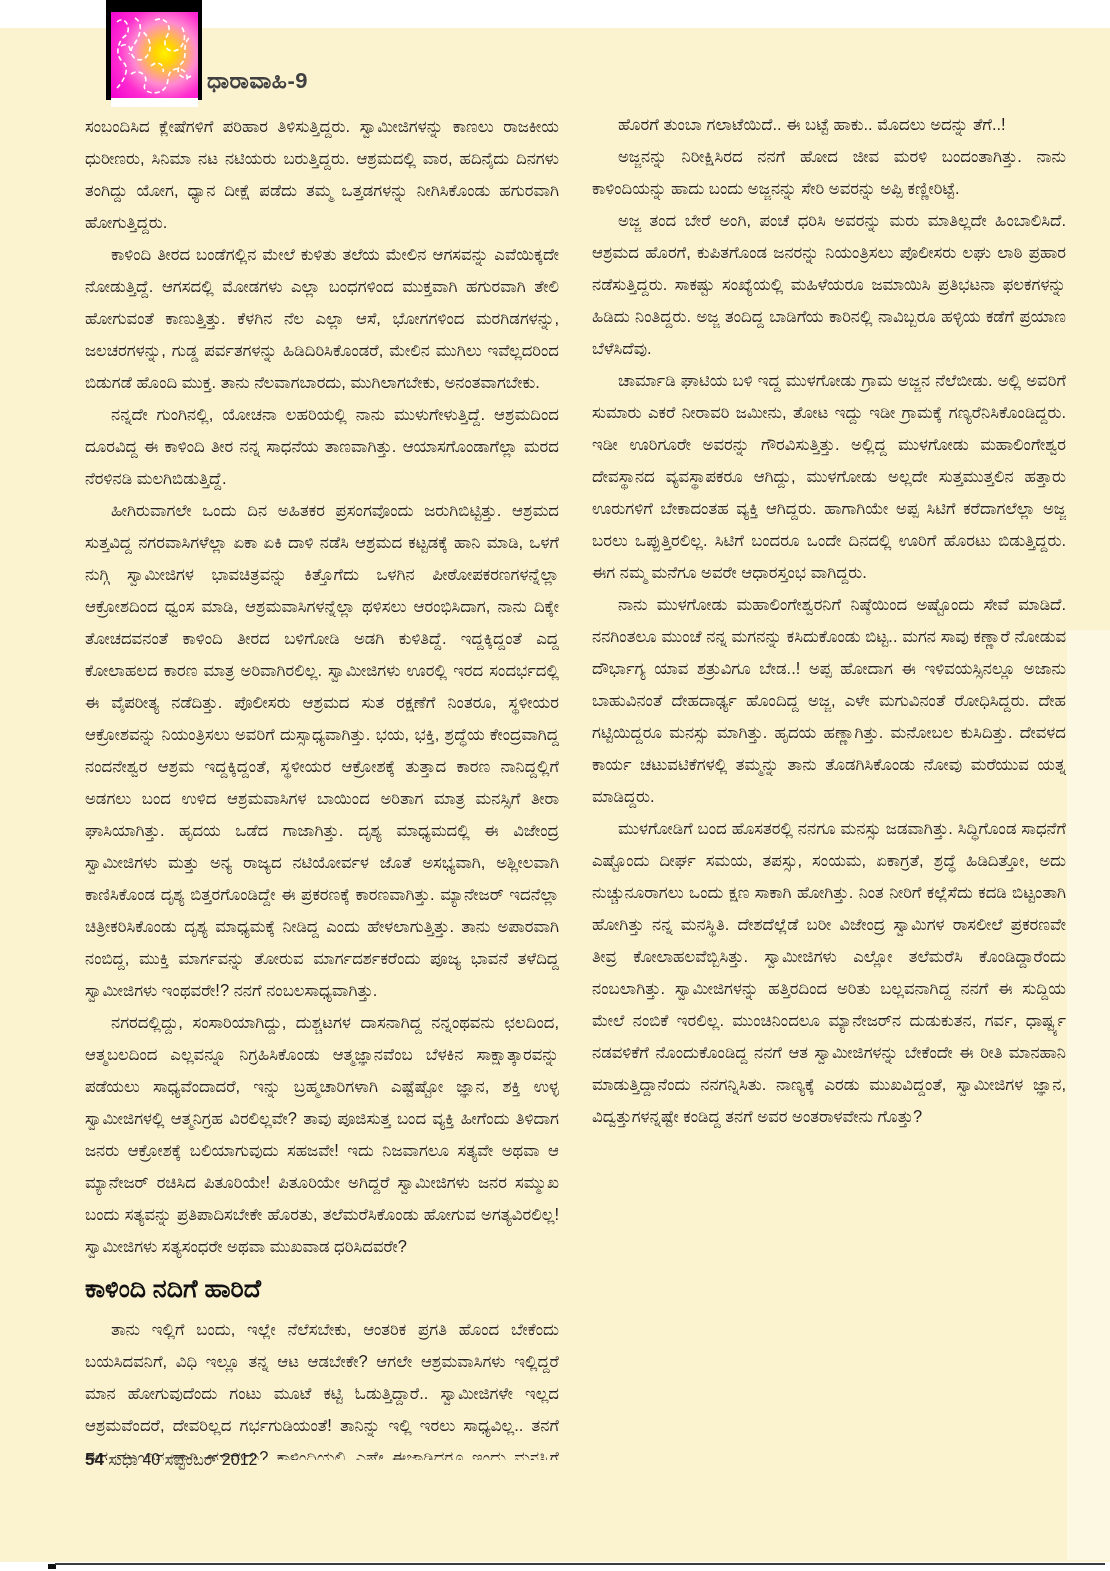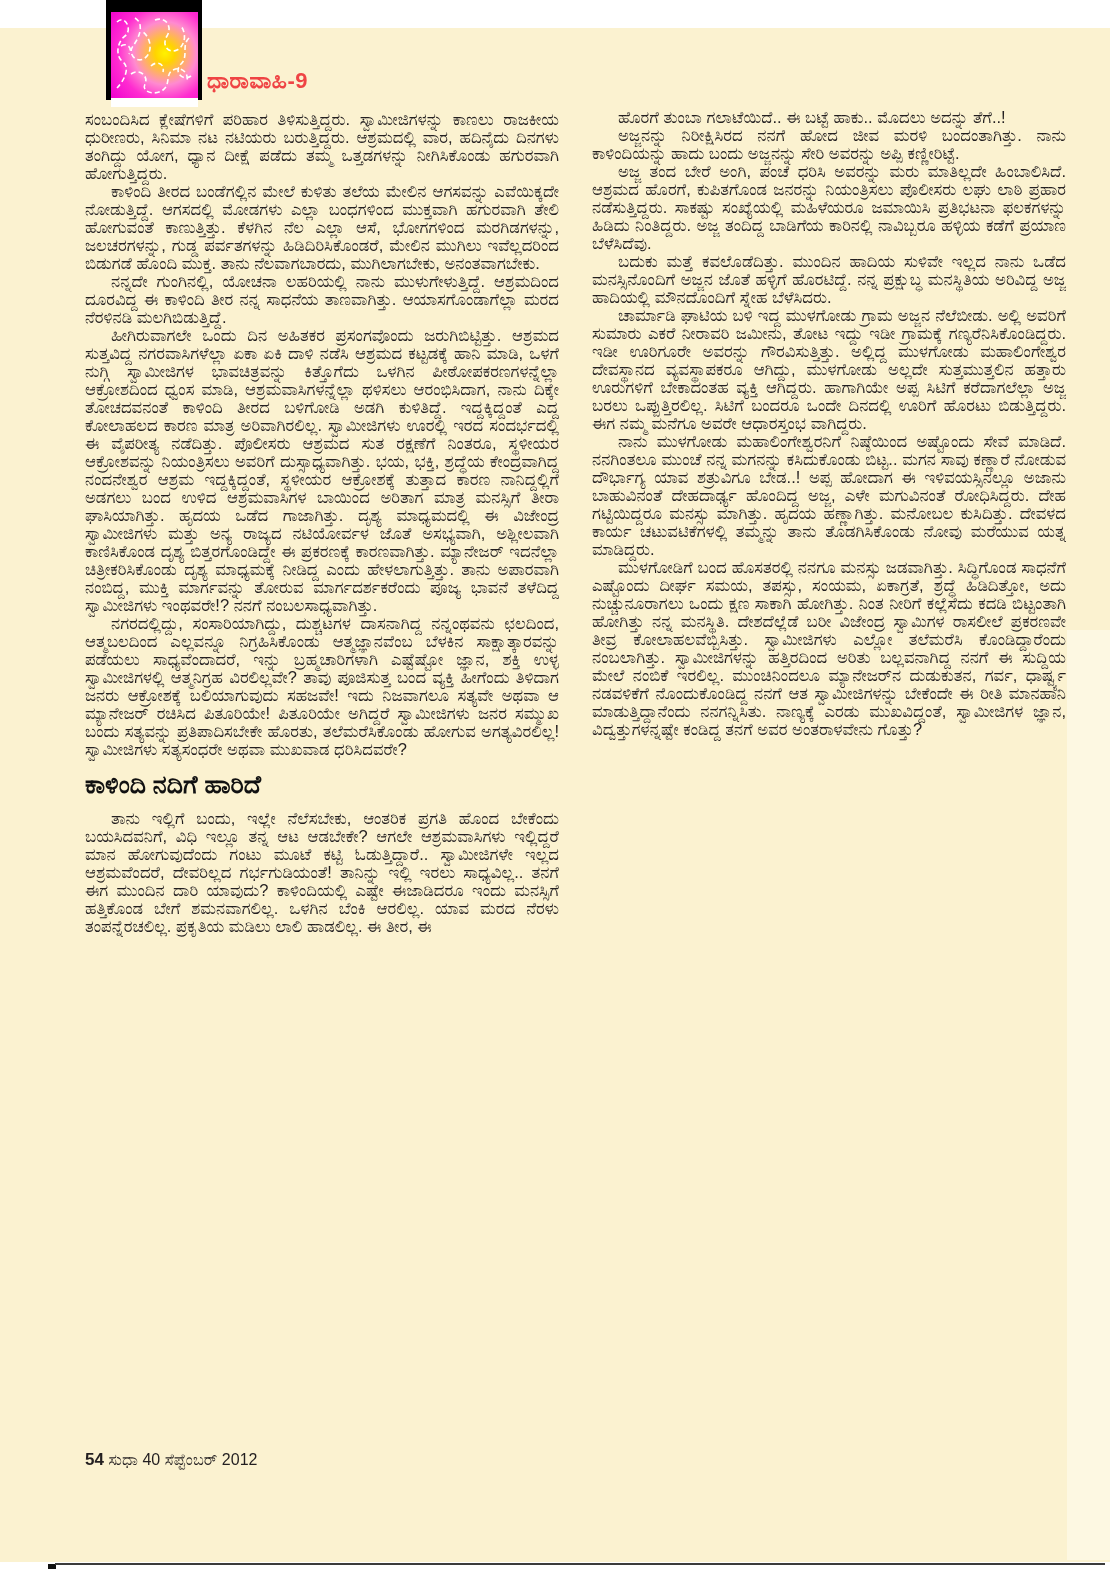--- a/index.html
+++ b/index.html
@@ -12,27 +12,27 @@
   .right-light-strip{position:absolute;left:1067px;top:630px;width:43px;height:930px;background:#fdf8e2;}
   .bottom-rule{position:absolute;left:55px;top:1563px;width:1050px;height:2px;background:#3c3c3c;}
   .bottom-mark{position:absolute;left:48px;top:1564px;width:8px;height:5px;background:#111;}
 
   
   .logo-frame{position:absolute;left:106px;top:0;width:96px;height:100px;background:#000;}
   .logo{position:absolute;left:111px;top:12px;width:87px;height:86px;
     background:radial-gradient(circle at 62% 48%, #fff200 0%, #ffd400 14%, #ff8ad0 45%, #ff2bd0 68%, #ef00cf 100%);}
   .logo svg{position:absolute;left:0;top:0;width:100%;height:100%;}
   .logo-base{position:absolute;left:111px;top:98px;width:87px;height:9px;background:#fff;}
-  .series-title{position:absolute;left:207px;top:68px;font-size:22px;font-weight:bold;color:#ef4444;letter-spacing:.5px;}
+  .series-title{position:absolute;left:207px;top:68px;font-size:22px;font-weight:bold;color:#404040;letter-spacing:.5px;}
 
   
   .col{position:absolute;width:474px;overflow:hidden;color:#231f20;}
   .col-left{left:85px;top:110px;height:1350px;}
   .col-right{left:592px;top:108px;height:1380px;}
-  .col p{margin:0;font-size:16.5px;line-height:18px;text-align:justify;text-indent:26px;}
+  .col p{margin:0;font-size:16.5px;line-height:32px;text-align:justify;text-indent:26px;}
   .col p.flush{text-indent:0;}
   .section-heading{font-size:25px;font-weight:bold;color:#111;margin:12px 0 9px 0;}
 
   
   .footer{position:absolute;left:85px;top:1450px;font-size:16px;color:#231f20;}
   .footer .pgno{font-weight:bold;font-size:17px;}
   .footer .mag{font-weight:normal;}
 </style>
 </head>
 <body>
@@ -64,21 +64,20 @@
   <p>ಹೀಗಿರುವಾಗಲೇ ಒಂದು ದಿನ ಅಹಿತಕರ ಪ್ರಸಂಗವೊಂದು ಜರುಗಿಬಿಟ್ಟಿತ್ತು. ಆಶ್ರಮದ ಸುತ್ತವಿದ್ದ ನಗರವಾಸಿಗಳೆಲ್ಲಾ ಏಕಾ ಏಕಿ ದಾಳಿ ನಡೆಸಿ ಆಶ್ರಮದ ಕಟ್ಟಡಕ್ಕೆ ಹಾನಿ ಮಾಡಿ, ಒಳಗೆ ನುಗ್ಗಿ ಸ್ವಾಮೀಜಿಗಳ ಭಾವಚಿತ್ರವನ್ನು ಕಿತ್ತೊಗೆದು ಒಳಗಿನ ಪೀಠೋಪಕರಣಗಳನ್ನೆಲ್ಲಾ ಆಕ್ರೋಶದಿಂದ ಧ್ವಂಸ ಮಾಡಿ, ಆಶ್ರಮವಾಸಿಗಳನ್ನೆಲ್ಲಾ ಥಳಿಸಲು ಆರಂಭಿಸಿದಾಗ, ನಾನು ದಿಕ್ಕೇ ತೋಚದವನಂತೆ ಕಾಳಿಂದಿ ತೀರದ ಬಳಿಗೋಡಿ ಅಡಗಿ ಕುಳಿತಿದ್ದೆ. ಇದ್ದಕ್ಕಿದ್ದಂತೆ ಎದ್ದ ಕೋಲಾಹಲದ ಕಾರಣ ಮಾತ್ರ ಅರಿವಾಗಿರಲಿಲ್ಲ. ಸ್ವಾಮೀಜಿಗಳು ಊರಲ್ಲಿ ಇರದ ಸಂದರ್ಭದಲ್ಲಿ ಈ ವೈಪರೀತ್ಯ ನಡೆದಿತ್ತು. ಪೊಲೀಸರು ಆಶ್ರಮದ ಸುತ ರಕ್ಷಣೆಗೆ ನಿಂತರೂ, ಸ್ಥಳೀಯರ ಆಕ್ರೋಶವನ್ನು ನಿಯಂತ್ರಿಸಲು ಅವರಿಗೆ ದುಸ್ಸಾಧ್ಯವಾಗಿತ್ತು. ಭಯ, ಭಕ್ತಿ, ಶ್ರದ್ಧೆಯ ಕೇಂದ್ರವಾಗಿದ್ದ ನಂದನೇಶ್ವರ ಆಶ್ರಮ ಇದ್ದಕ್ಕಿದ್ದಂತೆ, ಸ್ಥಳೀಯರ ಆಕ್ರೋಶಕ್ಕೆ ತುತ್ತಾದ ಕಾರಣ ನಾನಿದ್ದಲ್ಲಿಗೆ ಅಡಗಲು ಬಂದ ಉಳಿದ ಆಶ್ರಮವಾಸಿಗಳ ಬಾಯಿಂದ ಅರಿತಾಗ ಮಾತ್ರ ಮನಸ್ಸಿಗೆ ತೀರಾ ಘಾಸಿಯಾಗಿತ್ತು. ಹೃದಯ ಒಡೆದ ಗಾಜಾಗಿತ್ತು. ದೃಶ್ಯ ಮಾಧ್ಯಮದಲ್ಲಿ ಈ ವಿಜೇಂದ್ರ ಸ್ವಾಮೀಜಿಗಳು ಮತ್ತು ಅನ್ಯ ರಾಜ್ಯದ ನಟಿಯೋರ್ವಳ ಜೊತೆ ಅಸಭ್ಯವಾಗಿ, ಅಶ್ಲೀಲವಾಗಿ ಕಾಣಿಸಿಕೊಂಡ ದೃಶ್ಯ ಬಿತ್ತರಗೊಂಡಿದ್ದೇ ಈ ಪ್ರಕರಣಕ್ಕೆ ಕಾರಣವಾಗಿತ್ತು. ಮ್ಯಾನೇಜರ್ ಇದನೆಲ್ಲಾ ಚಿತ್ರೀಕರಿಸಿಕೊಂಡು ದೃಶ್ಯ ಮಾಧ್ಯಮಕ್ಕೆ ನೀಡಿದ್ದ ಎಂದು ಹೇಳಲಾಗುತ್ತಿತ್ತು. ತಾನು ಅಪಾರವಾಗಿ ನಂಬಿದ್ದ, ಮುಕ್ತಿ ಮಾರ್ಗವನ್ನು ತೋರುವ ಮಾರ್ಗದರ್ಶಕರೆಂದು ಪೂಜ್ಯ ಭಾವನೆ ತಳೆದಿದ್ದ ಸ್ವಾಮೀಜಿಗಳು ಇಂಥವರೇ!? ನನಗೆ ನಂಬಲಸಾಧ್ಯವಾಗಿತ್ತು.</p>
   <p>ನಗರದಲ್ಲಿದ್ದು, ಸಂಸಾರಿಯಾಗಿದ್ದು, ದುಶ್ಚಟಗಳ ದಾಸನಾಗಿದ್ದ ನನ್ನಂಥವನು ಛಲದಿಂದ, ಆತ್ಮಬಲದಿಂದ ಎಲ್ಲವನ್ನೂ ನಿಗ್ರಹಿಸಿಕೊಂಡು ಆತ್ಮಜ್ಞಾನವೆಂಬ ಬೆಳಕಿನ ಸಾಕ್ಷಾತ್ಕಾರವನ್ನು ಪಡೆಯಲು ಸಾಧ್ಯವೆಂದಾದರೆ, ಇನ್ನು ಬ್ರಹ್ಮಚಾರಿಗಳಾಗಿ ಎಷ್ಟೆಷ್ಟೋ ಜ್ಞಾನ, ಶಕ್ತಿ ಉಳ್ಳ ಸ್ವಾಮೀಜಿಗಳಲ್ಲಿ ಆತ್ಮನಿಗ್ರಹ ವಿರಲಿಲ್ಲವೇ? ತಾವು ಪೂಜಿಸುತ್ತ ಬಂದ ವ್ಯಕ್ತಿ ಹೀಗೆಂದು ತಿಳಿದಾಗ ಜನರು ಆಕ್ರೋಶಕ್ಕೆ ಬಲಿಯಾಗುವುದು ಸಹಜವೇ! ಇದು ನಿಜವಾಗಲೂ ಸತ್ಯವೇ ಅಥವಾ ಆ ಮ್ಯಾನೇಜರ್ ರಚಿಸಿದ ಪಿತೂರಿಯೇ! ಪಿತೂರಿಯೇ ಅಗಿದ್ದರೆ ಸ್ವಾಮೀಜಿಗಳು ಜನರ ಸಮ್ಮುಖ ಬಂದು ಸತ್ಯವನ್ನು ಪ್ರತಿಪಾದಿಸಬೇಕೇ ಹೊರತು, ತಲೆಮರೆಸಿಕೊಂಡು ಹೋಗುವ ಅಗತ್ಯವಿರಲಿಲ್ಲ! ಸ್ವಾಮೀಜಿಗಳು ಸತ್ಯಸಂಧರೇ ಅಥವಾ ಮುಖವಾಡ ಧರಿಸಿದವರೇ?</p>
   <div class="section-heading">ಕಾಳಿಂದಿ ನದಿಗೆ ಹಾರಿದೆ</div>
   <p>ತಾನು ಇಲ್ಲಿಗೆ ಬಂದು, ಇಲ್ಲೇ ನೆಲೆಸಬೇಕು, ಆಂತರಿಕ ಪ್ರಗತಿ ಹೊಂದ ಬೇಕೆಂದು ಬಯಸಿದವನಿಗೆ, ವಿಧಿ ಇಲ್ಲೂ ತನ್ನ ಆಟ ಆಡಬೇಕೇ? ಆಗಲೇ ಆಶ್ರಮವಾಸಿಗಳು ಇಲ್ಲಿದ್ದರೆ ಮಾನ ಹೋಗುವುದೆಂದು ಗಂಟು ಮೂಟೆ ಕಟ್ಟಿ ಓಡುತ್ತಿದ್ದಾರೆ.. ಸ್ವಾಮೀಜಿಗಳೇ ಇಲ್ಲದ ಆಶ್ರಮವೆಂದರೆ, ದೇವರಿಲ್ಲದ ಗರ್ಭಗುಡಿಯಂತೆ! ತಾನಿನ್ನು ಇಲ್ಲಿ ಇರಲು ಸಾಧ್ಯವಿಲ್ಲ.. ತನಗೆ ಈಗ ಮುಂದಿನ ದಾರಿ ಯಾವುದು? ಕಾಳಿಂದಿಯಲ್ಲಿ ಎಷ್ಟೇ ಈಜಾಡಿದರೂ ಇಂದು ಮನಸ್ಸಿಗೆ ಹತ್ತಿಕೊಂಡ ಬೇಗೆ ಶಮನವಾಗಲಿಲ್ಲ. ಒಳಗಿನ ಬೆಂಕಿ ಆರಲಿಲ್ಲ. ಯಾವ ಮರದ ನೆರಳು ತಂಪನ್ನೆರಚಲಿಲ್ಲ. ಪ್ರಕೃತಿಯ ಮಡಿಲು ಲಾಲಿ ಹಾಡಲಿಲ್ಲ. ಈ ತೀರ, ಈ</p>
 </div>
 
 <div class="col col-right">
   <p>ಹೊರಗೆ ತುಂಬಾ ಗಲಾಟೆಯಿದೆ.. ಈ ಬಟ್ಟೆ ಹಾಕು.. ಮೊದಲು ಅದನ್ನು ತೆಗೆ..!</p>
   <p>ಅಜ್ಜನನ್ನು ನಿರೀಕ್ಷಿಸಿರದ ನನಗೆ ಹೋದ ಜೀವ ಮರಳಿ ಬಂದಂತಾಗಿತ್ತು. ನಾನು ಕಾಳಿಂದಿಯನ್ನು ಹಾದು ಬಂದು ಅಜ್ಜನನ್ನು ಸೇರಿ ಅವರನ್ನು ಅಪ್ಪಿ ಕಣ್ಣೀರಿಟ್ಟೆ.</p>
   <p>ಅಜ್ಜ ತಂದ ಬೇರೆ ಅಂಗಿ, ಪಂಚೆ ಧರಿಸಿ ಅವರನ್ನು ಮರು ಮಾತಿಲ್ಲದೇ ಹಿಂಬಾಲಿಸಿದೆ. ಆಶ್ರಮದ ಹೊರಗೆ, ಕುಪಿತಗೊಂಡ ಜನರನ್ನು ನಿಯಂತ್ರಿಸಲು ಪೊಲೀಸರು ಲಘು ಲಾಠಿ ಪ್ರಹಾರ ನಡೆಸುತ್ತಿದ್ದರು. ಸಾಕಷ್ಟು ಸಂಖ್ಯೆಯಲ್ಲಿ ಮಹಿಳೆಯರೂ ಜಮಾಯಿಸಿ ಪ್ರತಿಭಟನಾ ಫಲಕಗಳನ್ನು ಹಿಡಿದು ನಿಂತಿದ್ದರು. ಅಜ್ಜ ತಂದಿದ್ದ ಬಾಡಿಗೆಯ ಕಾರಿನಲ್ಲಿ ನಾವಿಬ್ಬರೂ ಹಳ್ಳಿಯ ಕಡೆಗೆ ಪ್ರಯಾಣ ಬೆಳೆಸಿದೆವು.</p>
-  <p>ಬದುಕು ಮತ್ತೆ ಕವಲೊಡೆದಿತ್ತು. ಮುಂದಿನ ಹಾದಿಯ ಸುಳಿವೇ ಇಲ್ಲದ ನಾನು ಒಡೆದ ಮನಸ್ಸಿನೊಂದಿಗೆ ಅಜ್ಜನ ಜೊತೆ ಹಳ್ಳಿಗೆ ಹೊರಟಿದ್ದೆ. ನನ್ನ ಪ್ರಕ್ಷುಬ್ಧ ಮನಸ್ಥಿತಿಯ ಅರಿವಿದ್ದ ಅಜ್ಜ ಹಾದಿಯಲ್ಲಿ ಮೌನದೊಂದಿಗೆ ಸ್ನೇಹ ಬೆಳೆಸಿದರು.</p>
   <p>ಚಾರ್ಮಾಡಿ ಘಾಟಿಯ ಬಳಿ ಇದ್ದ ಮುಳಗೋಡು ಗ್ರಾಮ ಅಜ್ಜನ ನೆಲೆಬೀಡು. ಅಲ್ಲಿ ಅವರಿಗೆ ಸುಮಾರು ಎಕರೆ ನೀರಾವರಿ ಜಮೀನು, ತೋಟ ಇದ್ದು ಇಡೀ ಗ್ರಾಮಕ್ಕೆ ಗಣ್ಯರೆನಿಸಿಕೊಂಡಿದ್ದರು. ಇಡೀ ಊರಿಗೂರೇ ಅವರನ್ನು ಗೌರವಿಸುತ್ತಿತ್ತು. ಅಲ್ಲಿದ್ದ ಮುಳಗೋಡು ಮಹಾಲಿಂಗೇಶ್ವರ ದೇವಸ್ಥಾನದ ವ್ಯವಸ್ಥಾಪಕರೂ ಆಗಿದ್ದು, ಮುಳಗೋಡು ಅಲ್ಲದೇ ಸುತ್ತಮುತ್ತಲಿನ ಹತ್ತಾರು ಊರುಗಳಿಗೆ ಬೇಕಾದಂತಹ ವ್ಯಕ್ತಿ ಆಗಿದ್ದರು. ಹಾಗಾಗಿಯೇ ಅಪ್ಪ ಸಿಟಿಗೆ ಕರೆದಾಗಲೆಲ್ಲಾ ಅಜ್ಜ ಬರಲು ಒಪ್ಪುತ್ತಿರಲಿಲ್ಲ. ಸಿಟಿಗೆ ಬಂದರೂ ಒಂದೇ ದಿನದಲ್ಲಿ ಊರಿಗೆ ಹೊರಟು ಬಿಡುತ್ತಿದ್ದರು. ಈಗ ನಮ್ಮ ಮನೆಗೂ ಅವರೇ ಆಧಾರಸ್ತಂಭ ವಾಗಿದ್ದರು.</p>
   <p>ನಾನು ಮುಳಗೋಡು ಮಹಾಲಿಂಗೇಶ್ವರನಿಗೆ ನಿಷ್ಠೆಯಿಂದ ಅಷ್ಟೊಂದು ಸೇವೆ ಮಾಡಿದೆ. ನನಗಿಂತಲೂ ಮುಂಚೆ ನನ್ನ ಮಗನನ್ನು ಕಸಿದುಕೊಂಡು ಬಿಟ್ಟ.. ಮಗನ ಸಾವು ಕಣ್ಣಾರೆ ನೋಡುವ ದೌರ್ಭಾಗ್ಯ ಯಾವ ಶತ್ರುವಿಗೂ ಬೇಡ..! ಅಪ್ಪ ಹೋದಾಗ ಈ ಇಳಿವಯಸ್ಸಿನಲ್ಲೂ ಅಜಾನು ಬಾಹುವಿನಂತೆ ದೇಹದಾರ್ಢ್ಯ ಹೊಂದಿದ್ದ ಅಜ್ಜ, ಎಳೇ ಮಗುವಿನಂತೆ ರೋಧಿಸಿದ್ದರು. ದೇಹ ಗಟ್ಟಿಯಿದ್ದರೂ ಮನಸ್ಸು ಮಾಗಿತ್ತು. ಹೃದಯ ಹಣ್ಣಾಗಿತ್ತು. ಮನೋಬಲ ಕುಸಿದಿತ್ತು. ದೇವಳದ ಕಾರ್ಯ ಚಟುವಟಿಕೆಗಳಲ್ಲಿ ತಮ್ಮನ್ನು ತಾನು ತೊಡಗಿಸಿಕೊಂಡು ನೋವು ಮರೆಯುವ ಯತ್ನ ಮಾಡಿದ್ದರು.</p>
   <p>ಮುಳಗೋಡಿಗೆ ಬಂದ ಹೊಸತರಲ್ಲಿ ನನಗೂ ಮನಸ್ಸು ಜಡವಾಗಿತ್ತು. ಸಿದ್ಧಿಗೊಂಡ ಸಾಧನೆಗೆ ಎಷ್ಟೊಂದು ದೀರ್ಘ ಸಮಯ, ತಪಸ್ಸು, ಸಂಯಮ, ಏಕಾಗ್ರತೆ, ಶ್ರದ್ಧೆ ಹಿಡಿದಿತ್ತೋ, ಅದು ನುಚ್ಚುನೂರಾಗಲು ಒಂದು ಕ್ಷಣ ಸಾಕಾಗಿ ಹೋಗಿತ್ತು. ನಿಂತ ನೀರಿಗೆ ಕಲ್ಲೆಸೆದು ಕದಡಿ ಬಿಟ್ಟಂತಾಗಿ ಹೋಗಿತ್ತು ನನ್ನ ಮನಸ್ಥಿತಿ. ದೇಶದೆಲ್ಲೆಡೆ ಬರೀ ವಿಜೇಂದ್ರ ಸ್ವಾಮಿಗಳ ರಾಸಲೀಲೆ ಪ್ರಕರಣವೇ ತೀವ್ರ ಕೋಲಾಹಲವೆಬ್ಬಿಸಿತ್ತು. ಸ್ವಾಮೀಜಿಗಳು ಎಲ್ಲೋ ತಲೆಮರೆಸಿ ಕೊಂಡಿದ್ದಾರೆಂದು ನಂಬಲಾಗಿತ್ತು. ಸ್ವಾಮೀಜಿಗಳನ್ನು ಹತ್ತಿರದಿಂದ ಅರಿತು ಬಲ್ಲವನಾಗಿದ್ದ ನನಗೆ ಈ ಸುದ್ದಿಯ ಮೇಲೆ ನಂಬಿಕೆ ಇರಲಿಲ್ಲ. ಮುಂಚಿನಿಂದಲೂ ಮ್ಯಾನೇಜರ್‌ನ ದುಡುಕುತನ, ಗರ್ವ, ಧಾರ್ಷ್ಟ್ಯ ನಡವಳಿಕೆಗೆ ನೊಂದುಕೊಂಡಿದ್ದ ನನಗೆ ಆತ ಸ್ವಾಮೀಜಿಗಳನ್ನು ಬೇಕೆಂದೇ ಈ ರೀತಿ ಮಾನಹಾನಿ ಮಾಡುತ್ತಿದ್ದಾನೆಂದು ನನಗನ್ನಿಸಿತು. ನಾಣ್ಯಕ್ಕೆ ಎರಡು ಮುಖವಿದ್ದಂತೆ, ಸ್ವಾಮೀಜಿಗಳ ಜ್ಞಾನ, ವಿದ್ವತ್ತುಗಳನ್ನಷ್ಟೇ ಕಂಡಿದ್ದ ತನಗೆ ಅವರ ಅಂತರಾಳವೇನು ಗೊತ್ತು?</p>
 </div>
 
 <div class="footer">
   <span class="pgno">54</span>
   <span class="mag">ಸುಧಾ</span>
   <span>40 ಸೆಪ್ಟೆಂಬರ್ 2012</span>
 </div>

